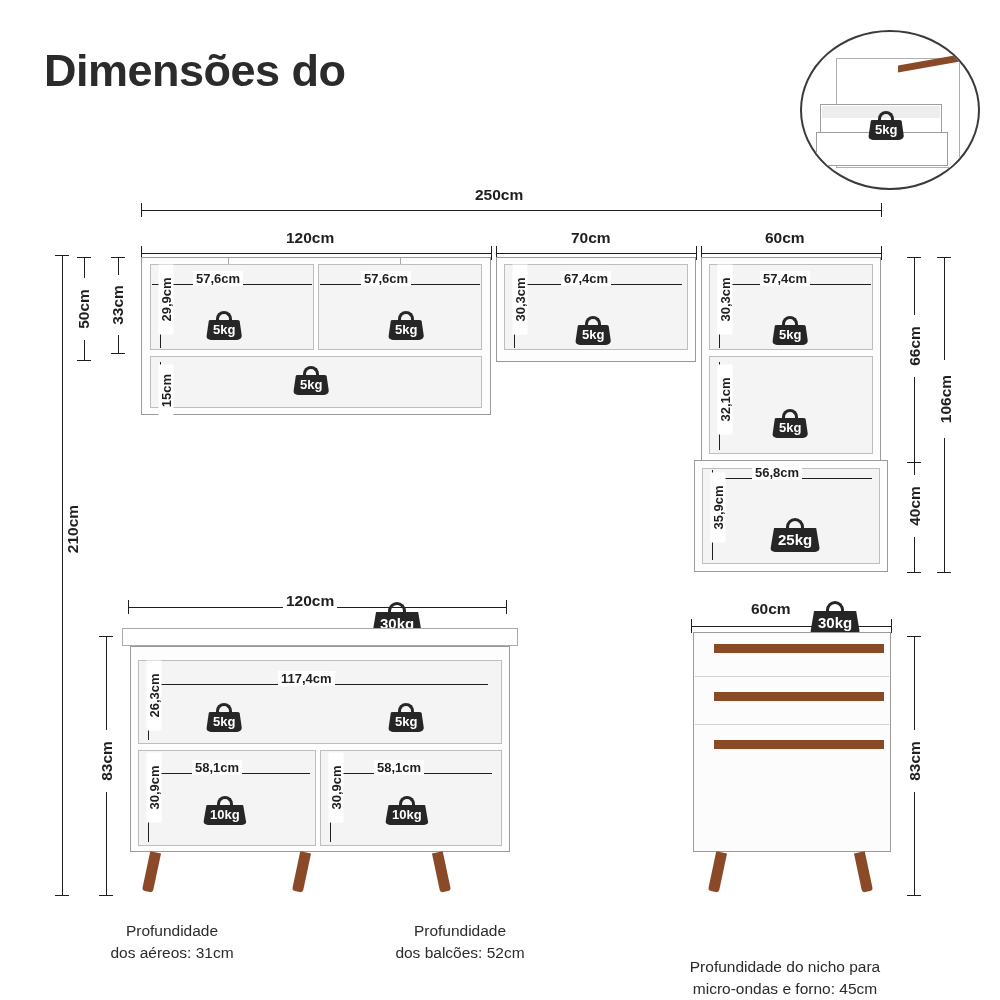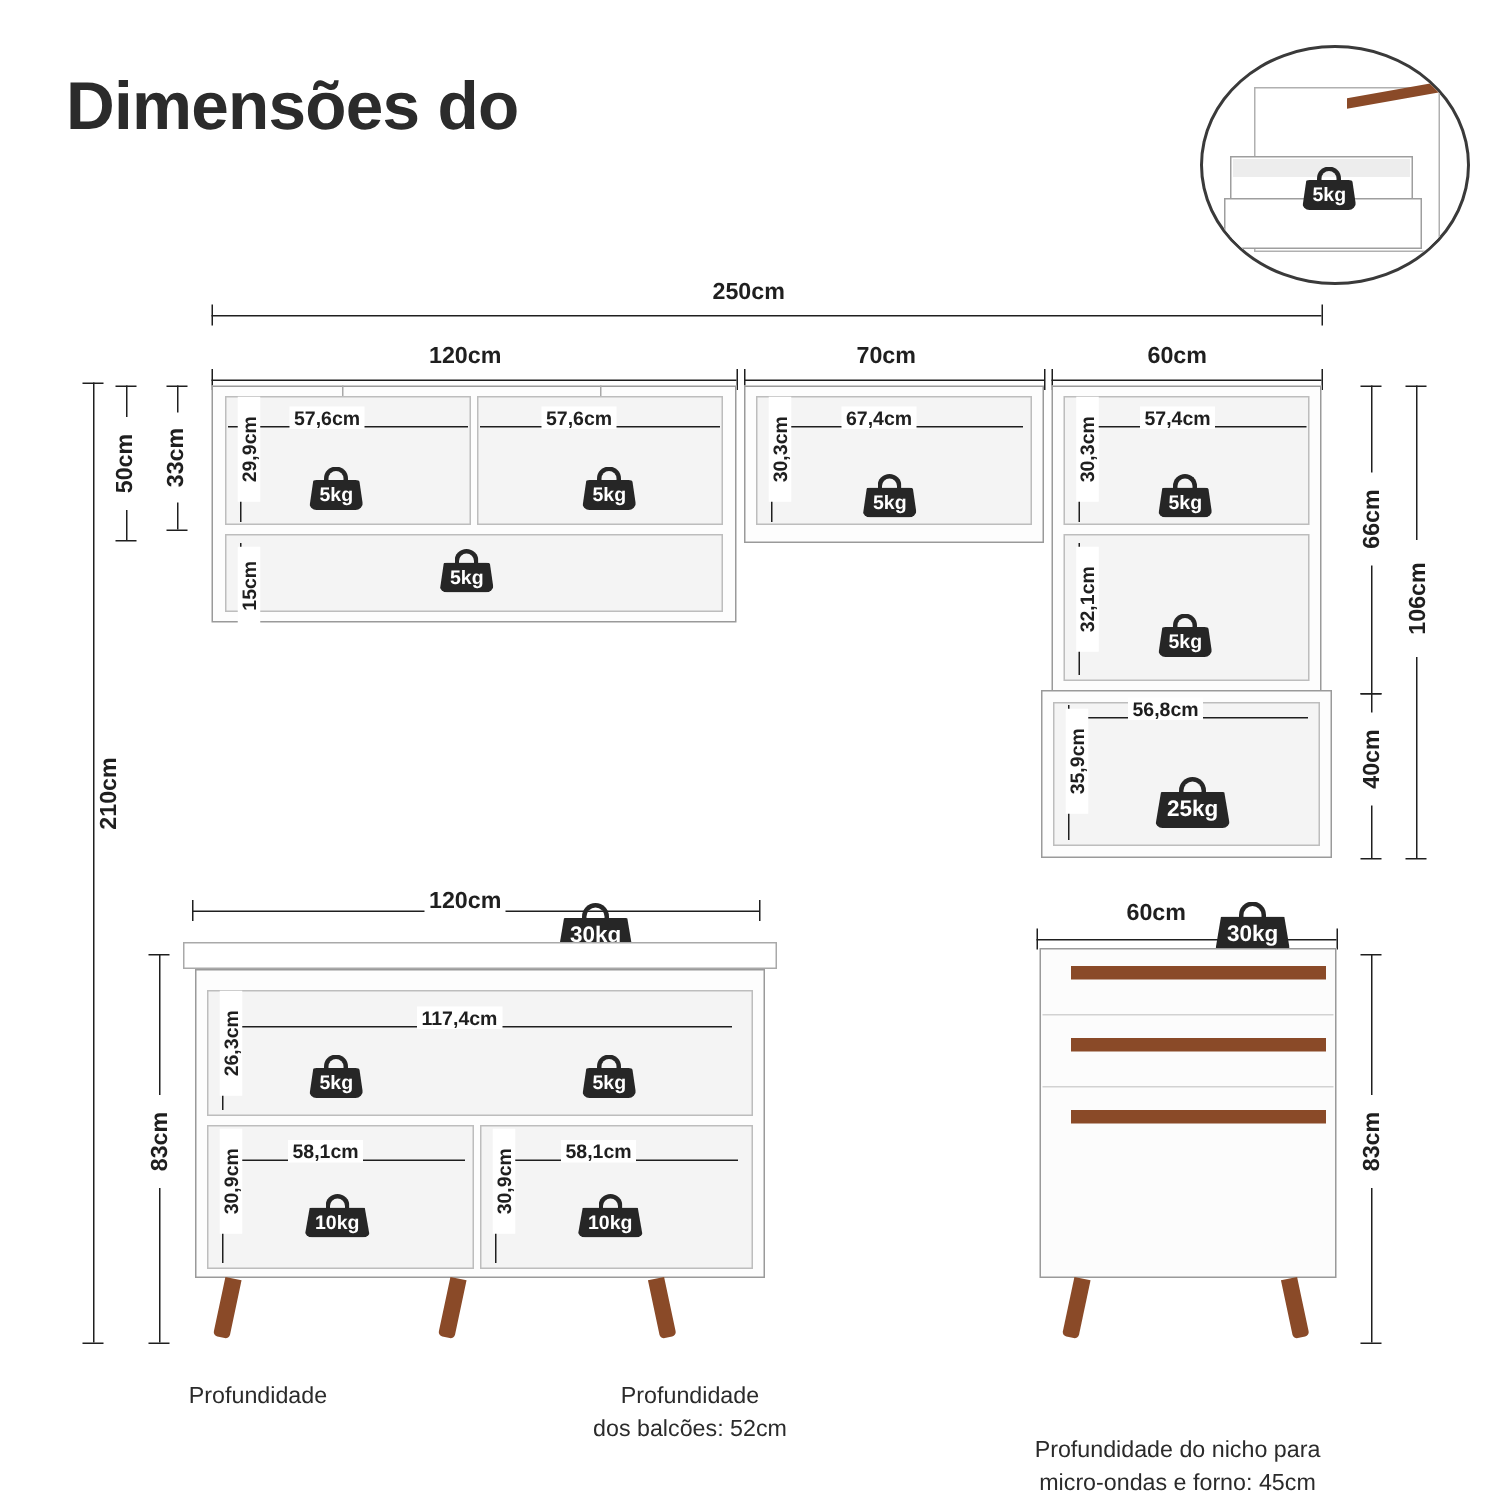--- a/index.html
+++ b/index.html
@@ -357,20 +357,21 @@
   <div class="leg" style="left:712px; top:852px; width:11px; height:40px; transform:rotate(12deg); border-radius:0 0 3px 3px;"></div>
   <div class="leg" style="left:858px; top:852px; width:11px; height:40px; transform:rotate(-12deg); border-radius:0 0 3px 3px;"></div>
 
   <div class="dimv" style="left:914px; top:636px; height:259px;"></div>
   <div class="tickh" style="left:907px; top:636px; width:14px;"></div>
   <div class="tickh" style="left:907px; top:895px; width:14px;"></div>
   <div class="lbl rot" style="left:884px; top:752px; width:62px; text-align:center;">83cm</div>
 
   <div class="cap" style="left:72px; top:920px; width:200px;">
     <div>Profundidade</div>
+    <div>dos aéreos: 31cm</div>
   </div>
   <div class="cap" style="left:352px; top:920px; width:216px;">
     <div>Profundidade</div>
     <div>dos balcões: 52cm</div>
   </div>
   <div class="cap" style="left:632px; top:956px; width:306px;">
     <div>Profundidade do nicho para</div>
     <div>micro-ondas e forno: 45cm</div>
   </div>
 

